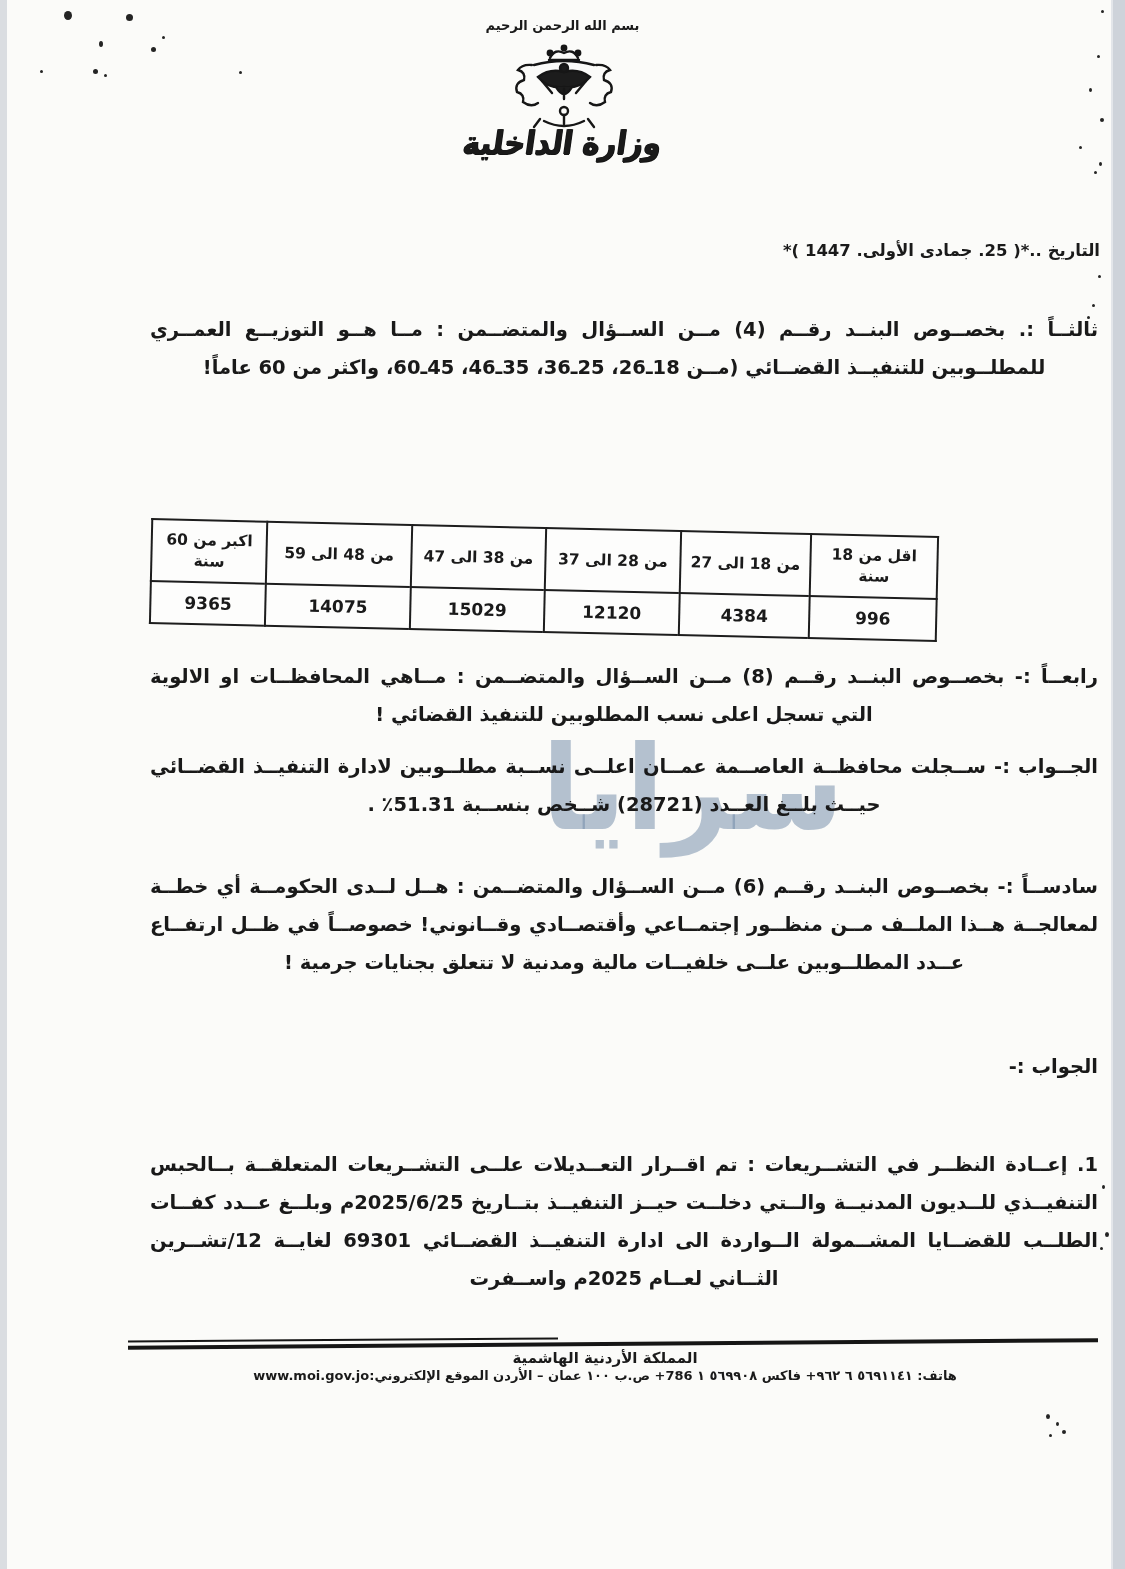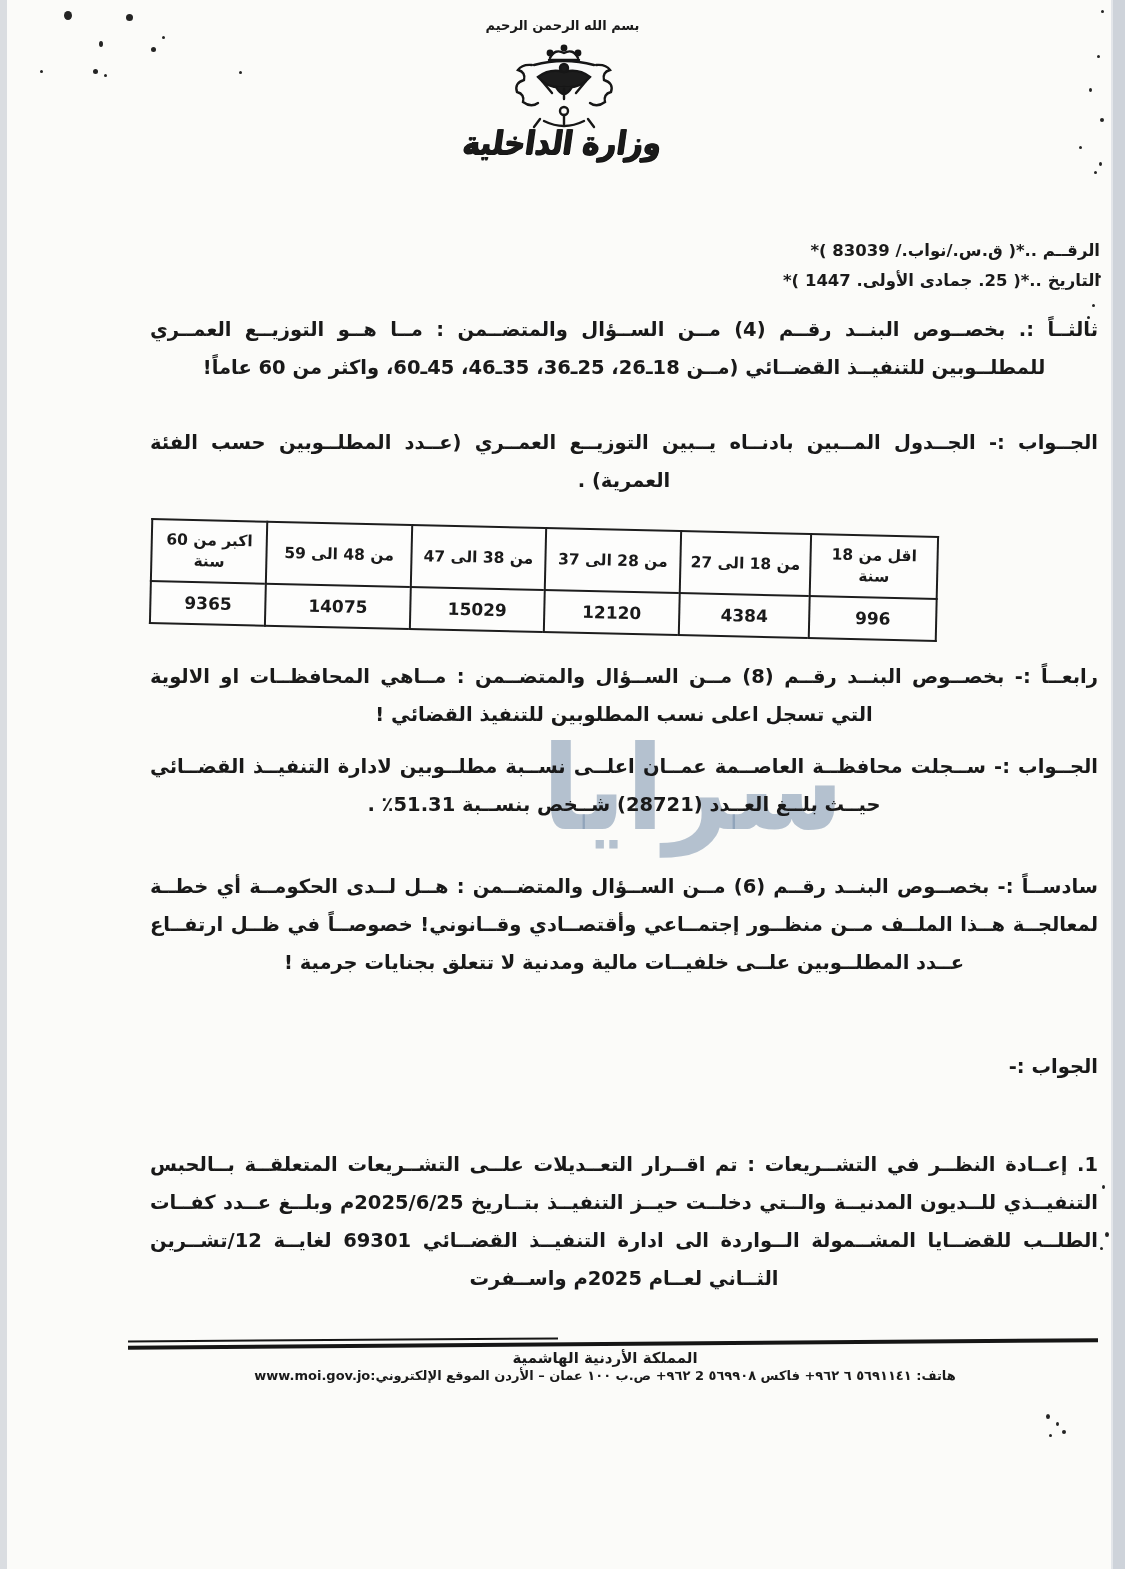--- a/index.html
+++ b/index.html
@@ -98,34 +98,29 @@
         <path d="M44 80 Q64 90 84 80"></path>
         <path d="M40 78 L34 86 M88 78 L94 86"></path>
       </g>
     </svg>
   </div>
 
   <div class="calligraphy">وزارة الداخلية</div>
 
   <div class="refblock">
     <div class="refline">
-      <span>الرقــم</span>
-      <span>..*( ق.س./نواب./ 83039 )*</span>
-    </div>
-    <div class="refline">
       <span>التاريخ</span>
       <span>..*( 25. جمادى الأولى. 1447 )*</span>
     </div>
   </div>
 
   <div class="watermark">سرايا</div>
 
   <div class="para" style="top:311px;">ثالثــاً :. بخصــوص البنــد رقــم (4) مــن الســؤال والمتضــمن : مــا هــو التوزيــع العمــري للمطلــوبين للتنفيــذ القضــائي (مــن 18ـ26، 25ـ36، 35ـ46، 45ـ60، واكثر من 60 عاماً!</div>
 
-  <div class="para" style="top:424px;">الجــواب :- الجــدول المــبين بادنــاه يــبين التوزيــع العمــري (عــدد المطلــوبين حسب الفئة العمرية) .</div>
 
   <div class="tablewrap">
     <table class="age">
       <tbody>
           <tr>
         <th style="width:127px;">اقل من 18 سنة</th>
         <th style="width:130px;">من 18 الى 27</th>
         <th style="width:133px;">من 28 الى 37</th>
         <th style="width:133px;">من 38 الى 47</th>
         <th style="width:144px;">من 48 الى 59</th>
@@ -151,21 +146,21 @@
 
   <div class="para right-last" style="top:1008px;margin-top:40px;">الجواب :-</div>
 
 
   <div class="para" style="top:1146px;">1. إعــادة النظــر في التشــريعات : تم اقــرار التعــديلات علــى التشــريعات المتعلقــة بــالحبس التنفيــذي للــديون المدنيــة والــتي دخلــت حيــز التنفيــذ بتــاريخ 2025/6/25م وبلــغ عــدد كفــات الطلــب للقضــايا المشــمولة الــواردة الى ادارة التنفيــذ القضــائي 69301 لغايــة 12/تشــرين الثــاني لعــام 2025م واســفرت</div>
 
   <div class="rule" style="left:128px;top:1342px;width:970px;height:3.5px;transform:rotate(-0.45deg);"></div>
   <div class="rule" style="left:128px;top:1339px;width:430px;height:2px;transform:rotate(-0.4deg);"></div>
 
   <div class="footer-kingdom">المملكة الأردنية الهاشمية</div>
-  <div class="footer-contact">هاتف: ٥٦٩١١٤١ ٦ ٩٦٢+ فاكس ٥٦٩٩٠٨ 2 ٩٦٢+ ص.ب ١٠٠ عمان – الأردن الموقع الإلكتروني:www.moi.gov.jo</div>
+  <div class="footer-contact">هاتف: ٥٦٩١١٤١ ٦ ٩٦٢+ فاكس ٥٦٩٩٠٨ ١ 786+ ص.ب ١٠٠ عمان – الأردن الموقع الإلكتروني:www.moi.gov.jo</div>
 
   <div class="speck" style="left:64px;top:11px;width:8px;height:9px;"></div>
   <div class="speck" style="left:126px;top:14px;width:7px;height:7px;"></div>
   <div class="speck" style="left:99px;top:41px;width:4px;height:6px;"></div>
   <div class="speck" style="left:151px;top:47px;width:5px;height:5px;"></div>
   <div class="speck" style="left:162px;top:36px;width:3px;height:3px;"></div>
   <div class="speck" style="left:40px;top:70px;width:3px;height:3px;"></div>
   <div class="speck" style="left:93px;top:69px;width:5px;height:5px;"></div>
   <div class="speck" style="left:104px;top:74px;width:3px;height:3px;"></div>
   <div class="speck" style="left:239px;top:71px;width:3px;height:3px;"></div>

